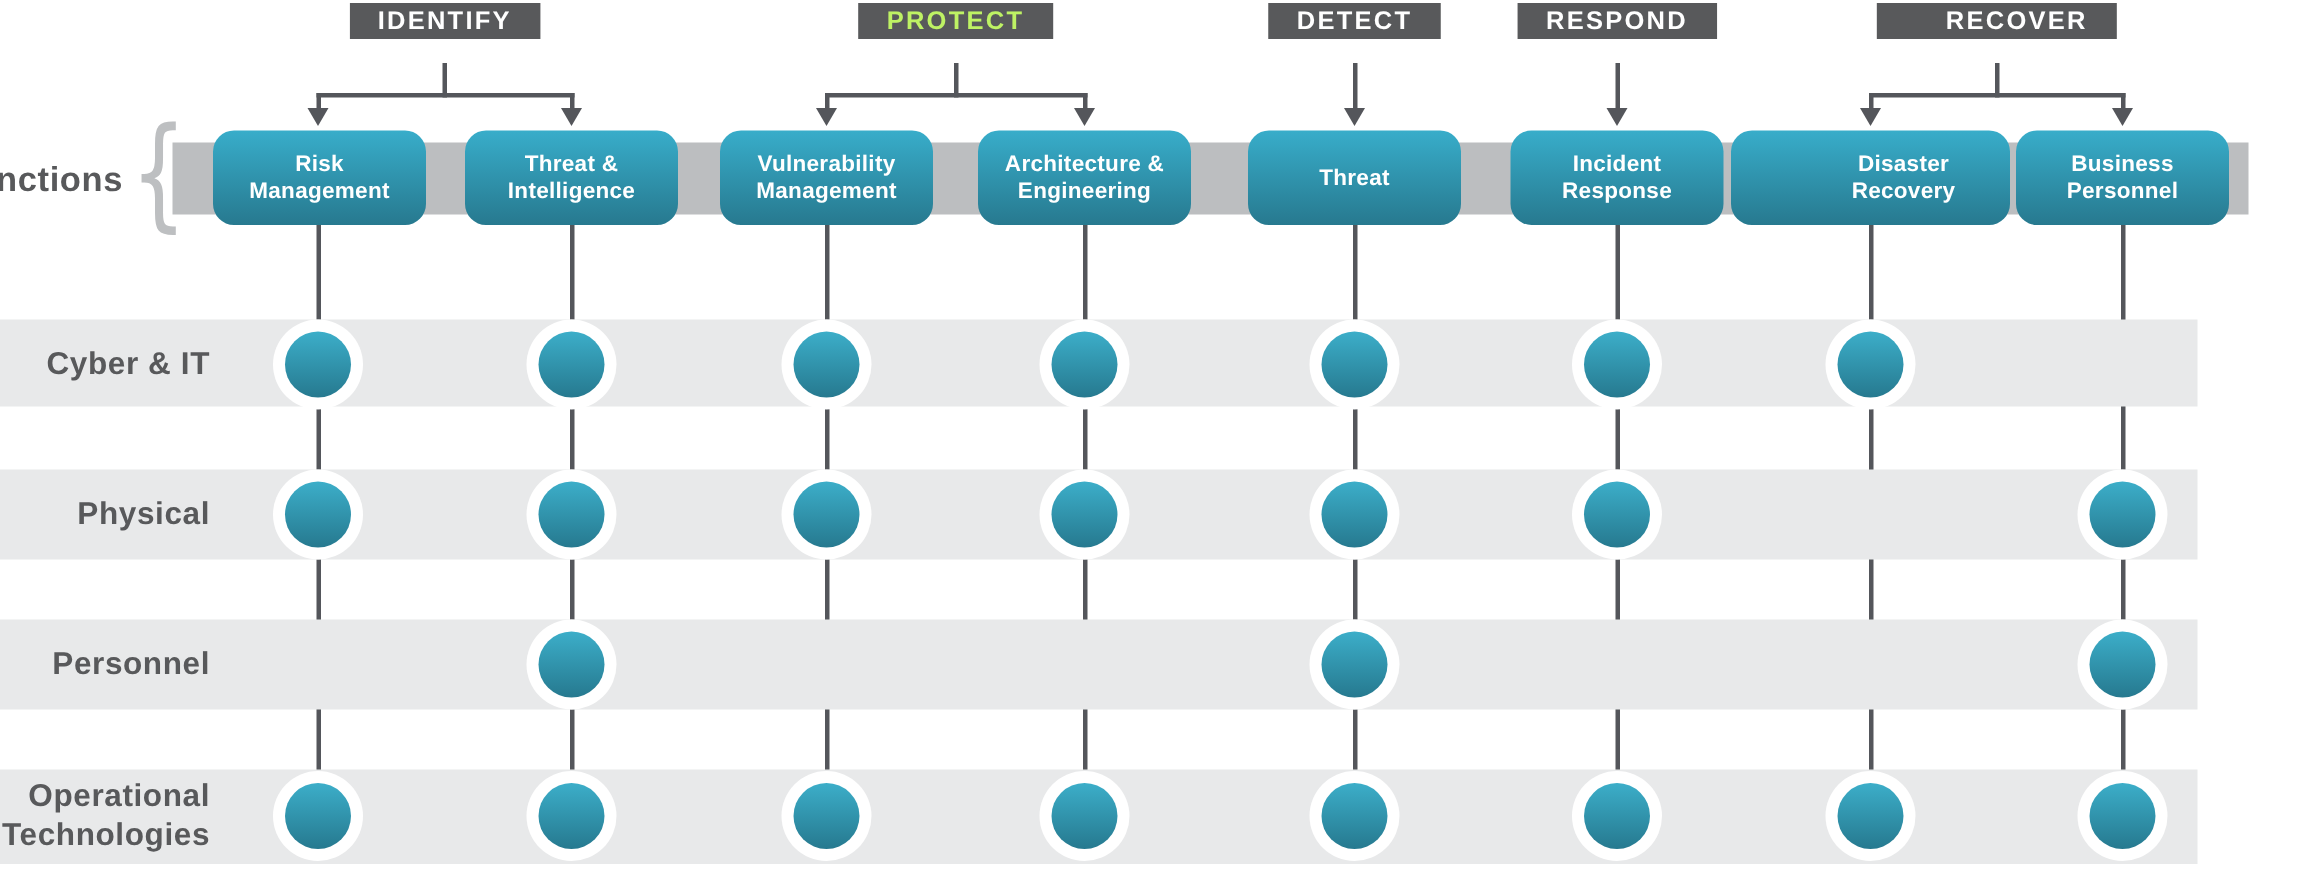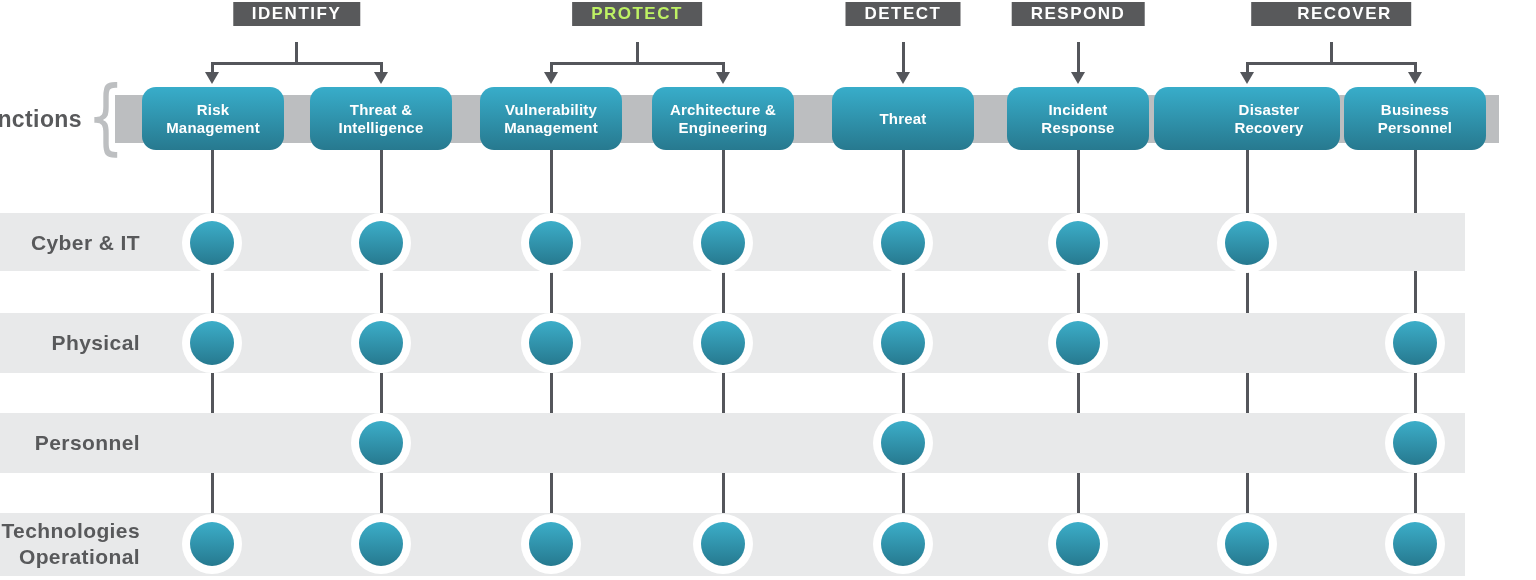--- a/index.html
+++ b/index.html
@@ -213,17 +213,17 @@
       <div class="row-label" style="right: 1396px; top: 230px; color: rgb(88, 89, 91);">
         <div>Cyber &amp; IT</div>
       </div>
       <div class="row-label" style="right: 1396px; top: 330px; color: rgb(88, 89, 91);">
         <div>Physical</div>
       </div>
       <div class="row-label" style="right: 1396px; top: 430px; color: rgb(88, 89, 91);">
         <div>Personnel</div>
       </div>
       <div class="row-label" style="right: 1396px; top: 518px; color: rgb(88, 89, 91);">
+        <div>Operational</div>
         <div>Technologies</div>
-        <div>Operational</div>
       </div>
     </div>
 </div>
 
 </body></html>

